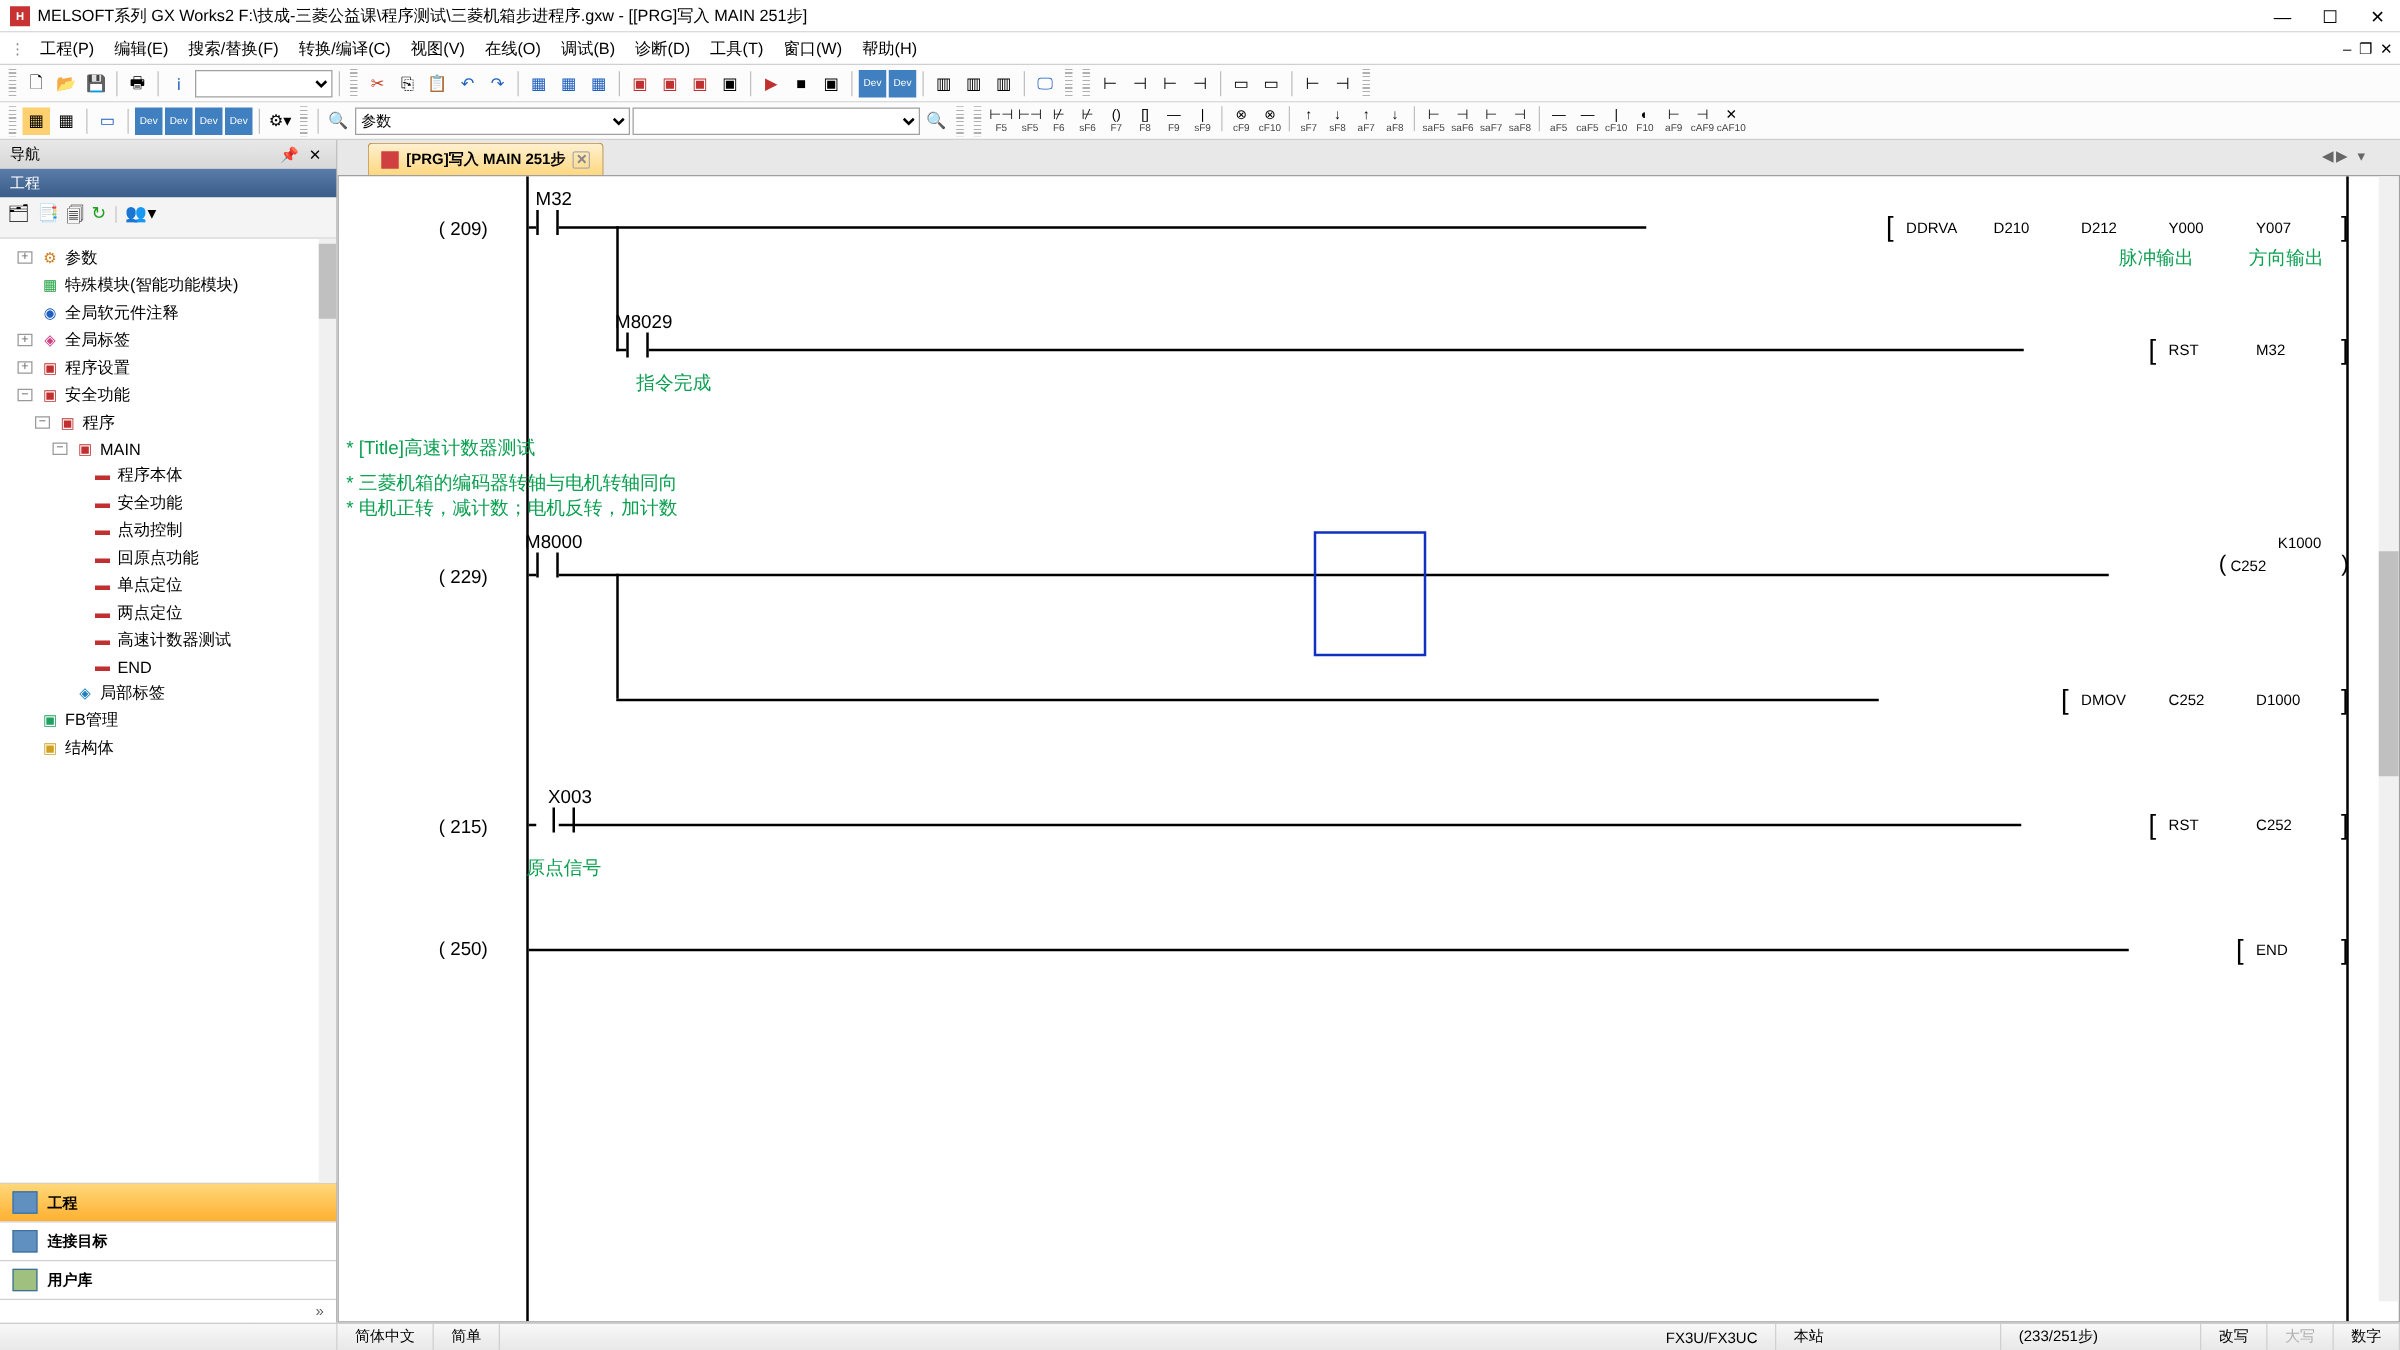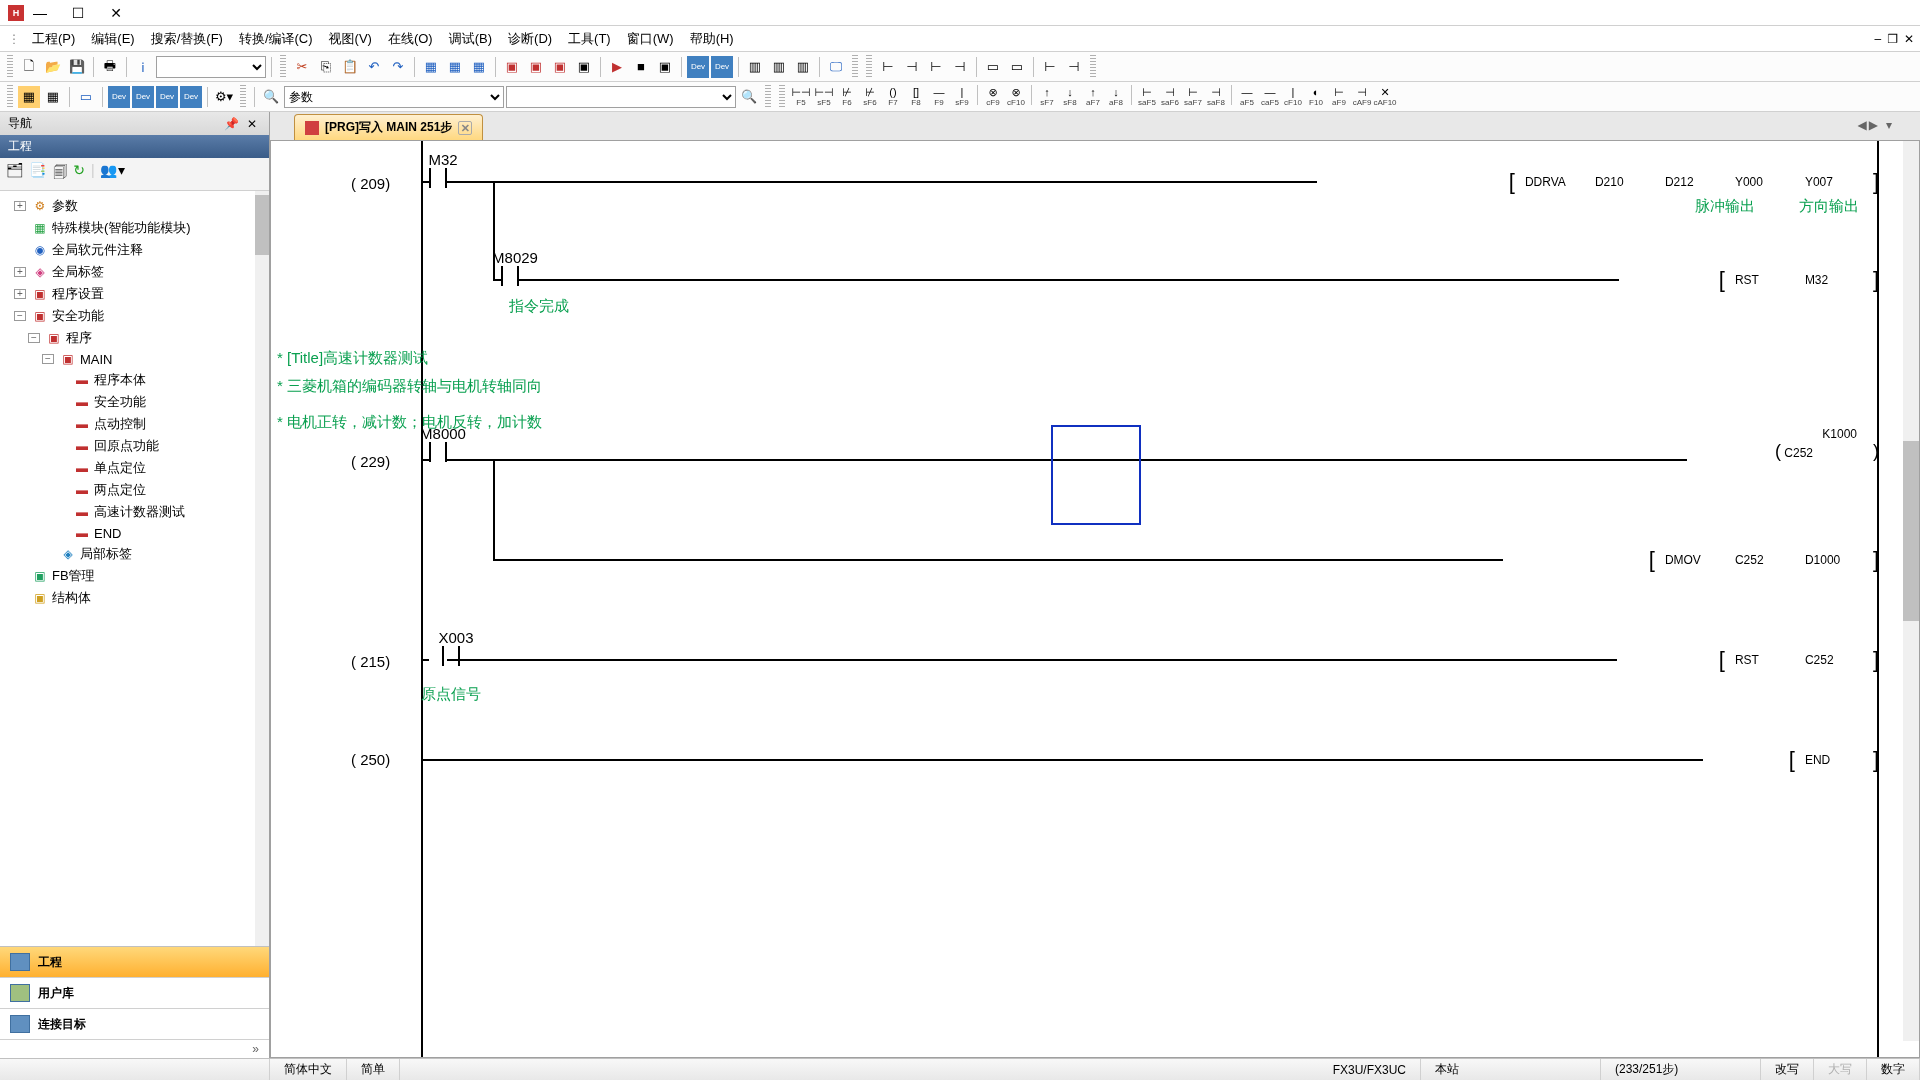--- a/index.html
+++ b/index.html
@@ -91,20 +91,21 @@
 .statusbar { height: 22px; background: linear-gradient(#f8f8f8,#e8e8e8); border-top: 1px solid #c0c0c0; display: flex; align-items: center; font-size: 12px; }
 .sb-cell { padding: 0 14px; border-right: 1px solid #d0d0d0; height: 100%; display: flex; align-items: center; }
 .sb-spacer { flex: 1; }
 .sb-dim { color: #b0b0b0; }
 </style>
 </head>
 <body>
 
 <div class="titlebar">
   <div class="icon">H</div>
+  <div class="title">MELSOFT系列 GX Works2 F:\技成-三菱公益课\程序测试\三菱机箱步进程序.gxw - [[PRG]写入 MAIN 251步]</div>
   <div class="win-btns">
     <div class="win-btn">—</div>
     <div class="win-btn">☐</div>
     <div class="win-btn">✕</div>
   </div>
 </div>
 
 <div class="menubar">
   <span style="color:#888;margin-right:4px">⋮</span>
   <div class="menu-item">工程(P)</div>
@@ -427,26 +428,26 @@
       <div class="tree-scroll">
           <div class="thumb"></div>
         </div>
     </div>
     <div class="nav-tabs">
       <div class="nav-tab active">
           <span class="ico"></span>
           <span>工程</span>
         </div>
       <div class="nav-tab">
+          <span class="ico" style="background:#6090c0"></span>
+          <span>连接目标</span>
+        </div>
+      <div class="nav-tab">
           <span class="ico" style="background:#a0c080"></span>
           <span>用户库</span>
-        </div>
-      <div class="nav-tab">
-          <span class="ico" style="background:#6090c0"></span>
-          <span>连接目标</span>
         </div>
       <div class="nav-more">»</div>
     </div>
   </div>
 
   <div class="editor-area">
     <div class="tab-strip">
       <div class="doc-tab">
         <span class="ico"></span>
         <span>[PRG]写入 MAIN 251步</span>
@@ -501,21 +502,21 @@
         <div class="green-note" style="left:238px;top:156px">指令完成</div>
         <div class="out-box" style="top:128px">
           <span class="bl">[</span>
           <span class="seg">RST</span>
           <span class="seg">M32</span>
           <span class="br">]</span>
         </div>
 
         <div class="comment" style="top:208px">* [Title]高速计数器测试</div>
         <div class="comment" style="top:236px">* 三菱机箱的编码器转轴与电机转轴同向</div>
-        <div class="comment" style="top:272px">* 电机正转，减计数；电机反转，加计数</div>
+        <div class="comment" style="top:256px">* 电机正转，减计数；电机反转，加计数</div>
 
         <div class="rung-step" style="top:312px">(   229)</div>
         <div class="contact-sym" style="left:158px;top:284px">
           <div class="lbl">M8000</div>
           <div class="shape">
               <div class="bar"></div>
               <div class="gap"></div>
               <div class="bar"></div>
             </div>
         </div>

